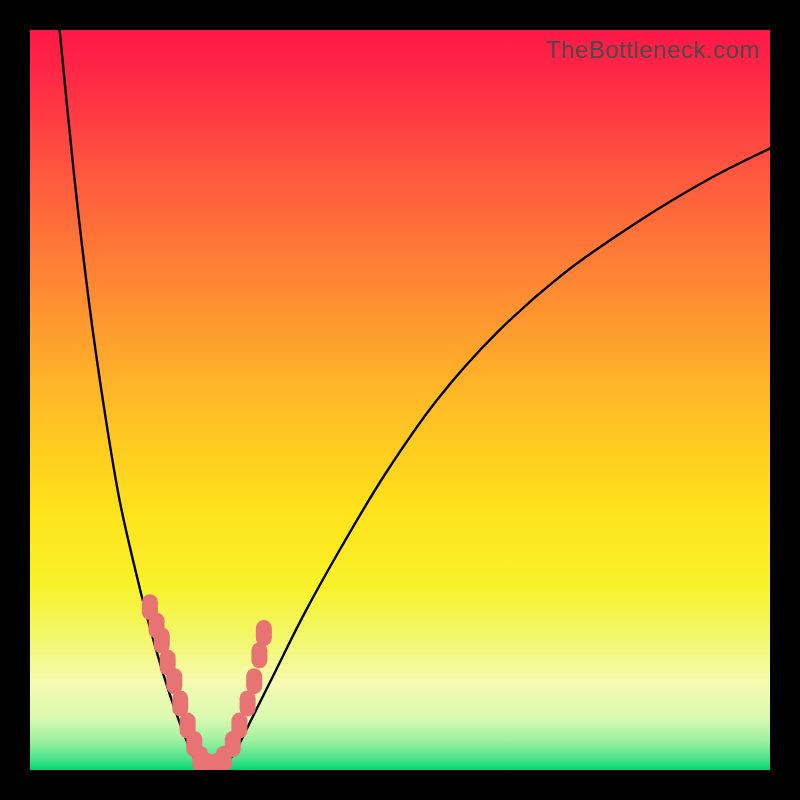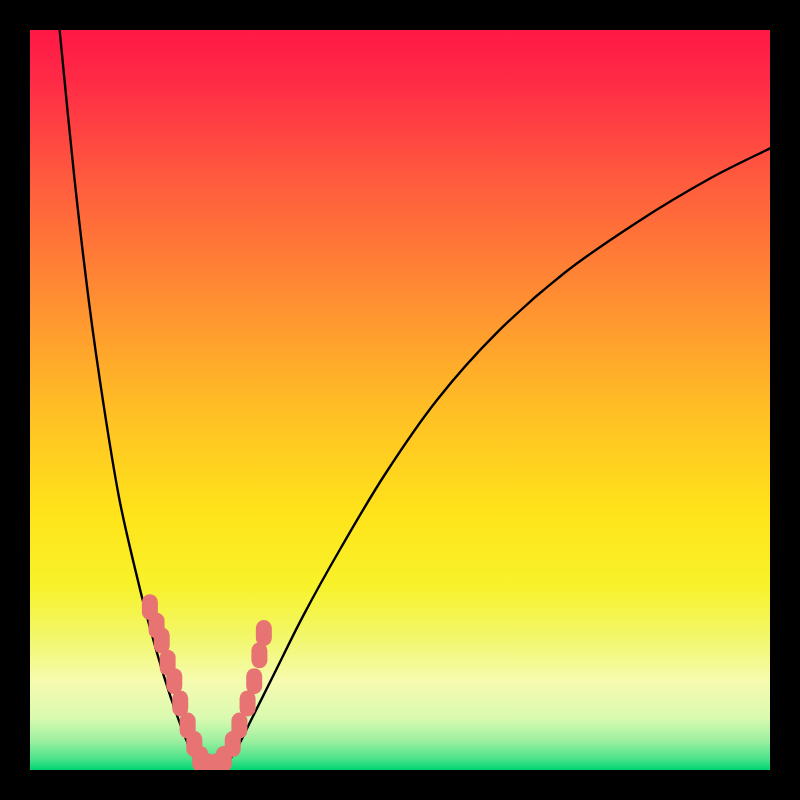--- a/index.html
+++ b/index.html
@@ -75,20 +75,21 @@
             <stop offset="88%" stop-color="#f6fbb0"></stop>
             <stop offset="93%" stop-color="#d9fab0"></stop>
             <stop offset="96%" stop-color="#9ef0a0"></stop>
             <stop offset="98.5%" stop-color="#4be38a"></stop>
             <stop offset="100%" stop-color="#00d573"></stop>
           </linearGradient>
       </defs>
       <rect x="0" y="0" width="740" height="740" fill="url(#bg-grad)"></rect>
     </svg>
 
+    <div class="watermark">TheBottleneck.com</div>
 
     <svg class="curve-layer" width="740" height="740" viewBox="0 0 740 740" preserveAspectRatio="none">
       <path id="left-path" fill="none" stroke-width="2.4" stroke-linecap="round" d="M 29.6 0 C 32.06666666666667 24.666666666666668, 39.46666666666667 102.36666666666667, 44.4 148 C 49.33333333333333 193.63333333333333, 54.266666666666666 235.56666666666666, 59.2 273.8 C 64.13333333333334 312.03333333333336, 69.06666666666666 345.33333333333337, 74 377.40000000000003 C 78.93333333333334 409.4666666666667, 83.86666666666666 440.3, 88.8 466.2 C 93.73333333333333 492.09999999999997, 98.66666666666667 511.83333333333326, 103.60000000000001 532.8 C 108.53333333333335 553.7666666666667, 113.46666666666667 573.5, 118.4 592 C 123.33333333333334 610.5, 128.26666666666665 627.7666666666667, 133.2 643.8 C 138.13333333333333 659.8333333333333, 143.06666666666666 674.6333333333333, 148 688.2 C 152.93333333333334 701.7666666666668, 158.73000000000002 716.5666666666667, 162.8 725.2 C 166.87 733.8333333333334, 170.8166666666667 737.5333333333333, 172.42000000000002 740" stroke="#000000"></path>
       <path id="right-path" fill="none" stroke-width="2.4" stroke-linecap="round" d="M 192.4 740 C 194.86666666666667 736.3, 202.26666666666668 726.4333333333333, 207.20000000000002 717.8 C 212.13333333333335 709.1666666666666, 215.83333333333334 700.5333333333334, 222 688.2 C 228.16666666666666 675.8666666666667, 235.5666666666667 661.0666666666666, 244.20000000000002 643.8 C 252.83333333333334 626.5333333333333, 262.7 605.5666666666667, 273.8 584.6 C 284.90000000000003 563.6333333333333, 297.23333333333335 541.4333333333334, 310.8 518 C 324.3666666666667 494.56666666666666, 339.16666666666663 468.6666666666667, 355.2 444 C 371.23333333333335 419.3333333333333, 388.50000000000006 393.43333333333334, 407.00000000000006 370 C 425.50000000000006 346.56666666666666, 445.23333333333335 324.3666666666667, 466.2 303.40000000000003 C 487.16666666666663 282.4333333333334, 509.3666666666666 262.7, 532.8 244.2 C 556.2333333333332 225.7, 582.1333333333332 208.4333333333333, 606.8 192.39999999999998 C 631.4666666666667 176.36666666666665, 658.6 160.33333333333334, 680.8000000000001 148 C 703.0000000000001 135.66666666666666, 730.1333333333333 123.33333333333331, 740 118.39999999999998" stroke="#000000"></path>
     </svg>
 
     <svg class="marker-layer" width="740" height="740" viewBox="0 0 740 740" preserveAspectRatio="none">
       <g id="marker-group">
           <rect x="111.88000000000001" y="564.2" width="16" height="26" rx="8" ry="8" fill="#e77373" stroke="#c25a5a" stroke-width="0"></rect>
           <rect x="118.54" y="582.7" width="16" height="26" rx="8" ry="8" fill="#e77373" stroke="#c25a5a" stroke-width="0"></rect>

